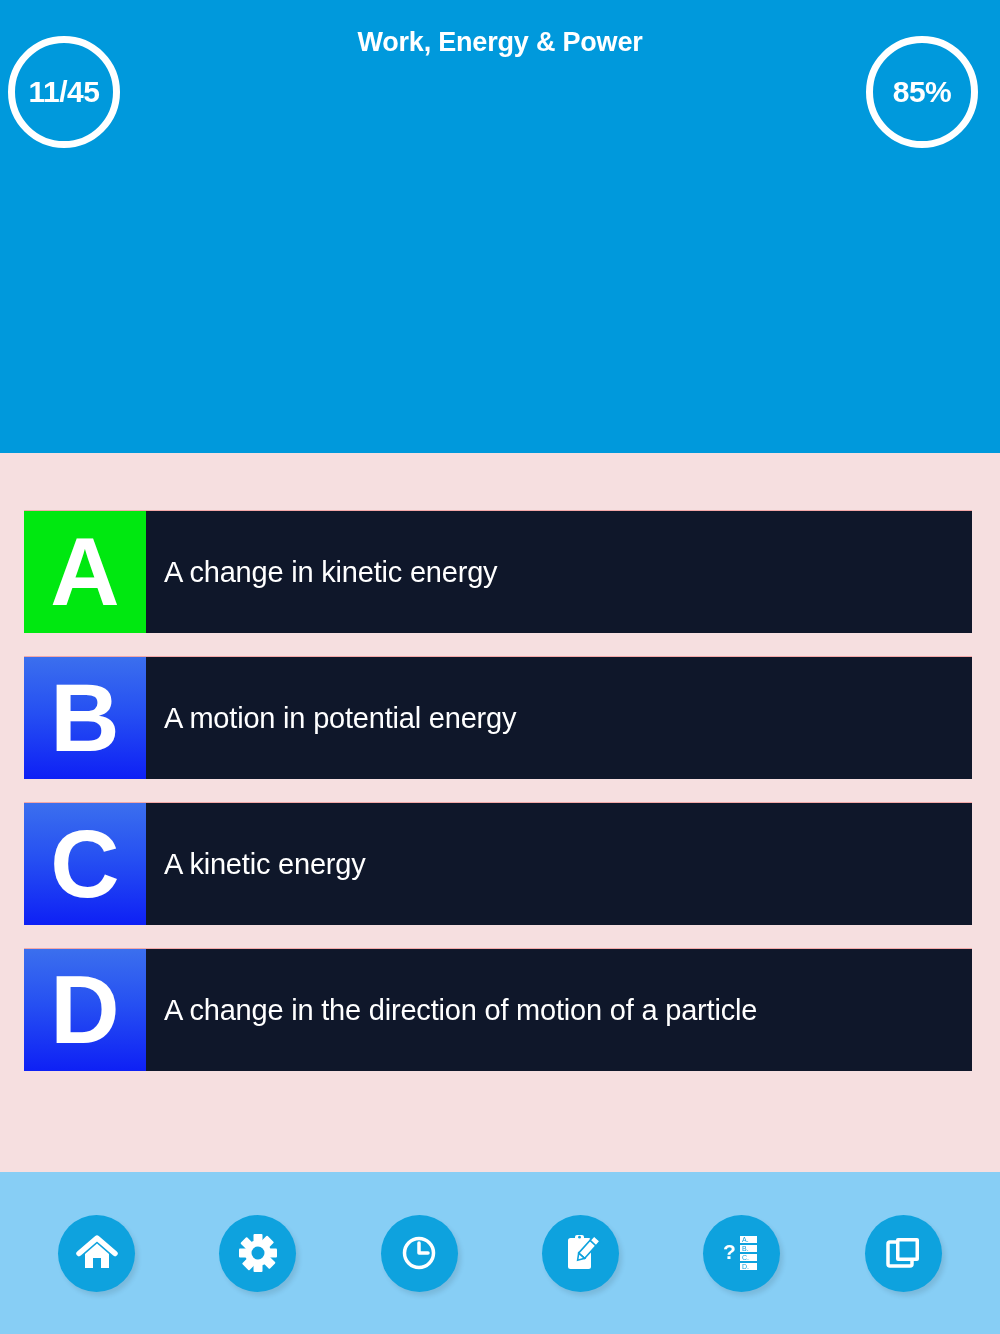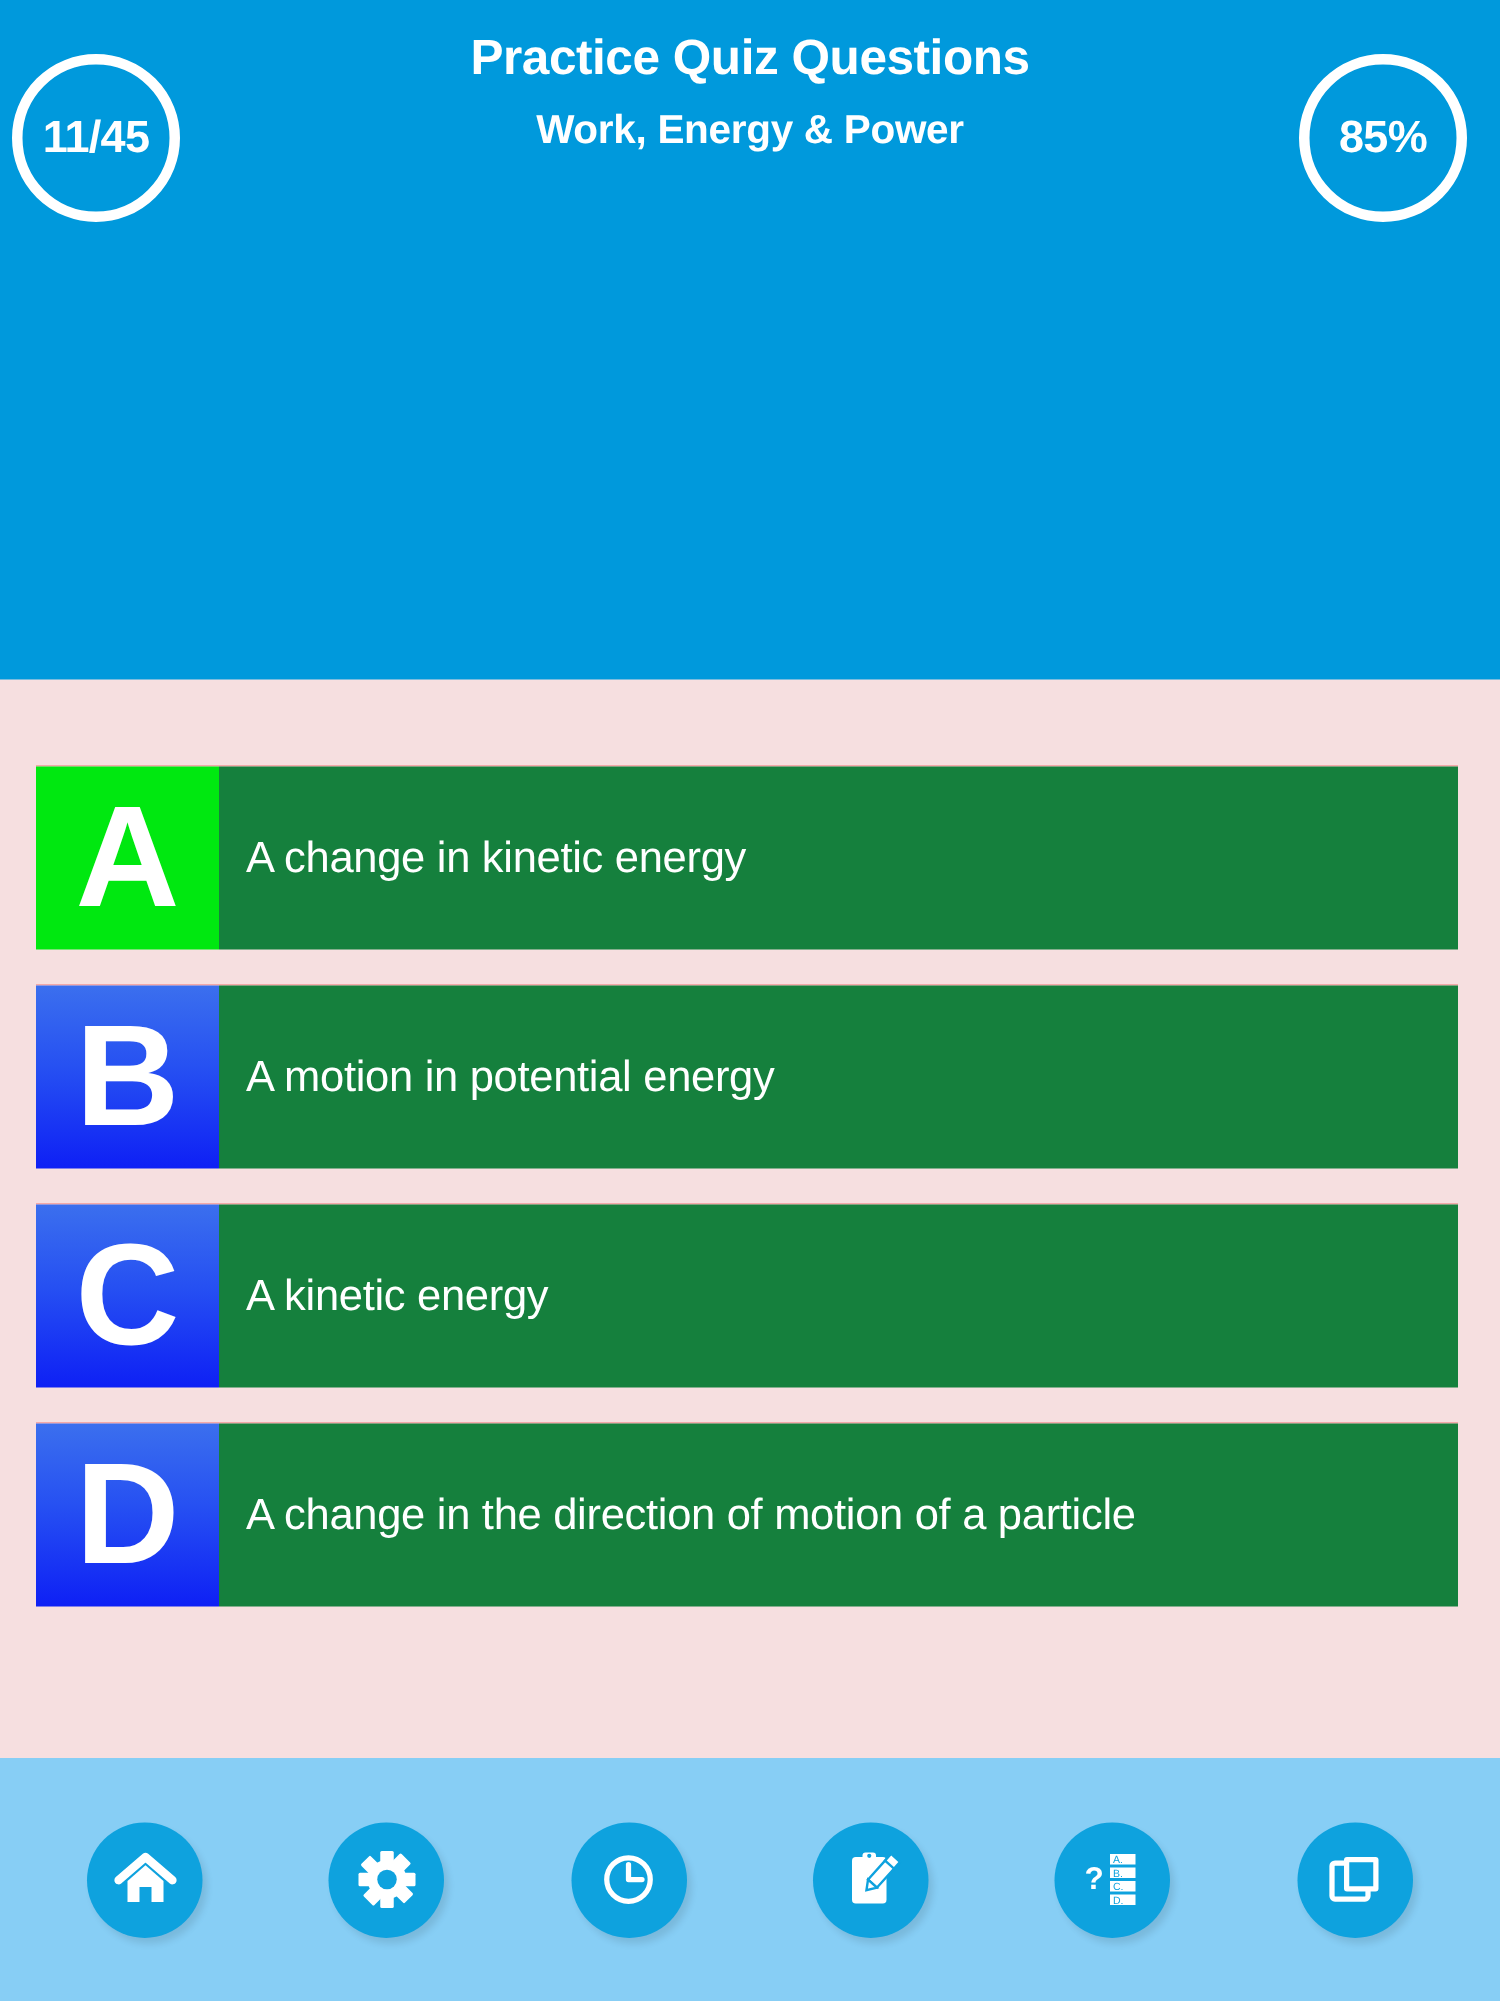--- a/index.html
+++ b/index.html
@@ -115,21 +115,21 @@
     box-sizing: border-box;
   }
   .option-badge.correct {
     background: #00E810;
   }
   .option-badge.normal {
     background: linear-gradient(180deg, #3B6FEE 0%, #2650F2 45%, #0E20F5 100%);
   }
   .option-label {
     flex: 1 1 auto;
-    background: #15803d;
+    background: #0f172a;
     color: #FFFFFF;
     display: flex;
     align-items: center;
     padding-left: 18px;
     font-size: 29px;
     letter-spacing: -0.2px;
     box-sizing: border-box;
   }
 
   
@@ -161,21 +161,20 @@
 <div class="app">
 
   <div class="header">
     <div class="header-top">
 
       <div class="counter-circle counter-left">
         <span>11/45</span>
       </div>
 
       <div class="title-block">
-        <div class="title-main">Practice Quiz Questions</div>
         <div class="title-sub">Work, Energy &amp; Power</div>
       </div>
 
       <div class="counter-circle counter-right">
         <span>85%</span>
       </div>
 
     </div>
 
   </div>

